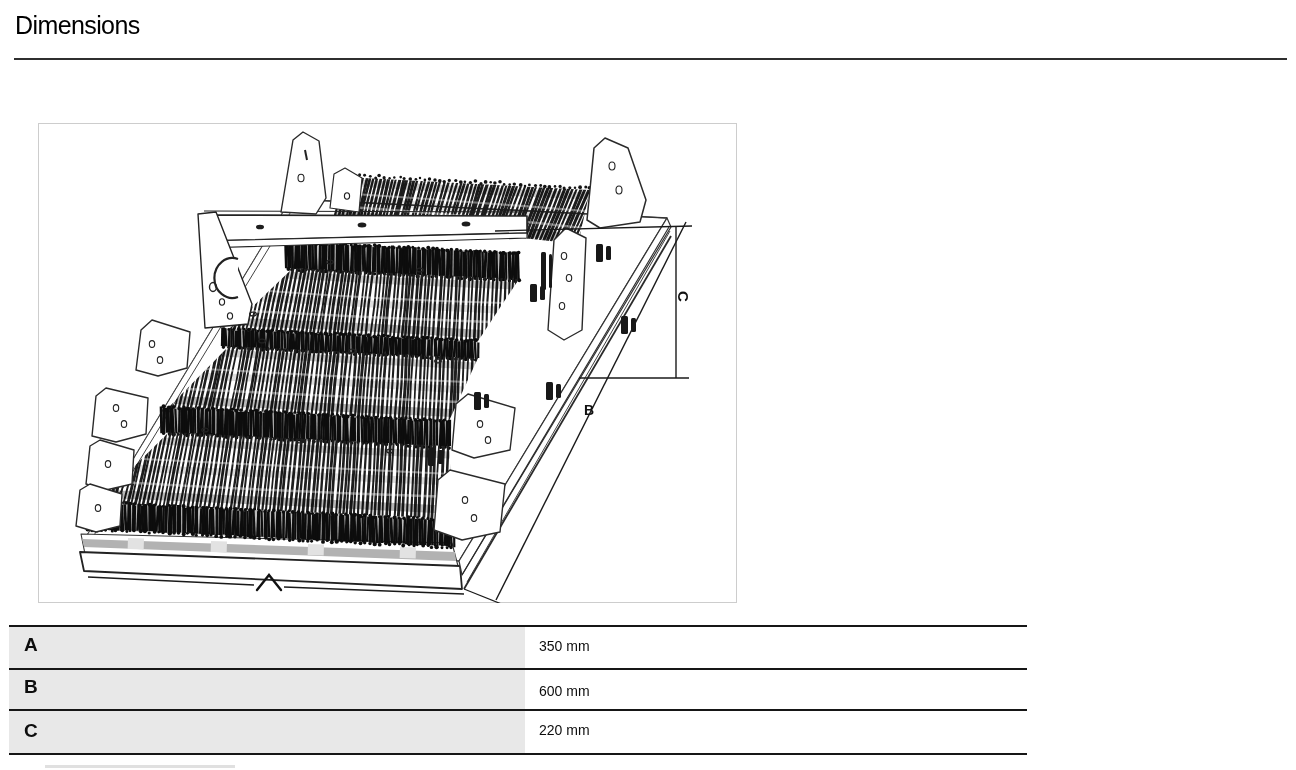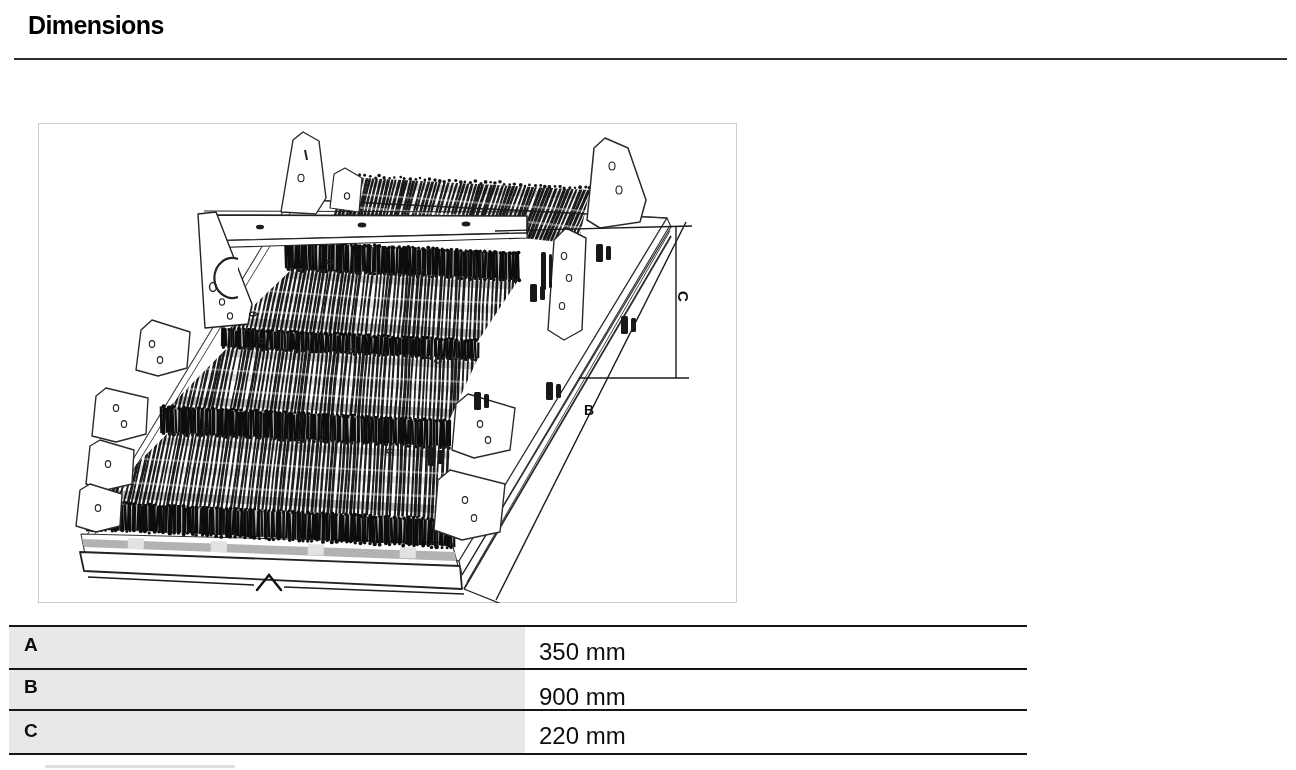--- a/index.html
+++ b/index.html
@@ -1,23 +1,23 @@
 <!DOCTYPE html>
 <html><head><meta charset="utf-8">
 <style>
 html,body{margin:0;padding:0;background:#ffffff;width:1296px;height:770px;overflow:hidden;}
 body{font-family:"Liberation Sans",sans-serif;position:relative;}
-.title{position:absolute;left:28px;top:11px;font-size:25px;font-weight:bold;color:#000;letter-spacing:-0.6px;}
+.title{position:absolute;left:15px;top:11px;font-size:25px;font-weight:normal;color:#000;letter-spacing:-0.6px;}
 .rule{position:absolute;left:14px;top:58px;width:1273px;height:2px;background:#2f2f2f;}
 .frame{position:absolute;left:38px;top:123px;width:699px;height:480px;box-sizing:border-box;border:1px solid #cdcdcd;background:#fff;}
 .tbl{position:absolute;left:9px;top:625px;width:1018px;border-top:2px solid #161616;}
 .row{position:relative;height:41px;border-bottom:2px solid #161616;}
 .cellL{position:absolute;left:0;top:0;bottom:0;width:516px;background:#e8e8e8;}
 .lab{position:absolute;left:15px;font-size:19px;font-weight:bold;color:#0d0d0d;}
-.val{position:absolute;left:530px;font-size:24px;color:#0d0d0d;}
+.val{position:absolute;left:530px;font-size:14px;color:#0d0d0d;}
 .ghost{position:absolute;left:45px;top:765px;width:190px;height:3px;background:#e0e0e0;}
 </style></head>
 <body>
 
 <div class="title">Dimensions</div>
 
 <div class="rule"></div>
 
 <div class="frame"></div>
 
@@ -1551,21 +1551,21 @@
 
   <div class="row">
       <div class="cellL"></div>
       <div class="lab" style="top:7px;">A</div>
       <div class="val" style="top:11px;">350 mm</div>
     </div>
 
   <div class="row" style="height:39px;">
       <div class="cellL"></div>
       <div class="lab" style="top:6px;">B</div>
-      <div class="val" style="top:13px;">900 mm</div>
+      <div class="val" style="top:13px;">600 mm</div>
     </div>
 
   <div class="row" style="height:42px;">
       <div class="cellL"></div>
       <div class="lab" style="top:9px;">C</div>
       <div class="val" style="top:11px;">220 mm</div>
     </div>
 </div>
 
 <div class="ghost"></div>

